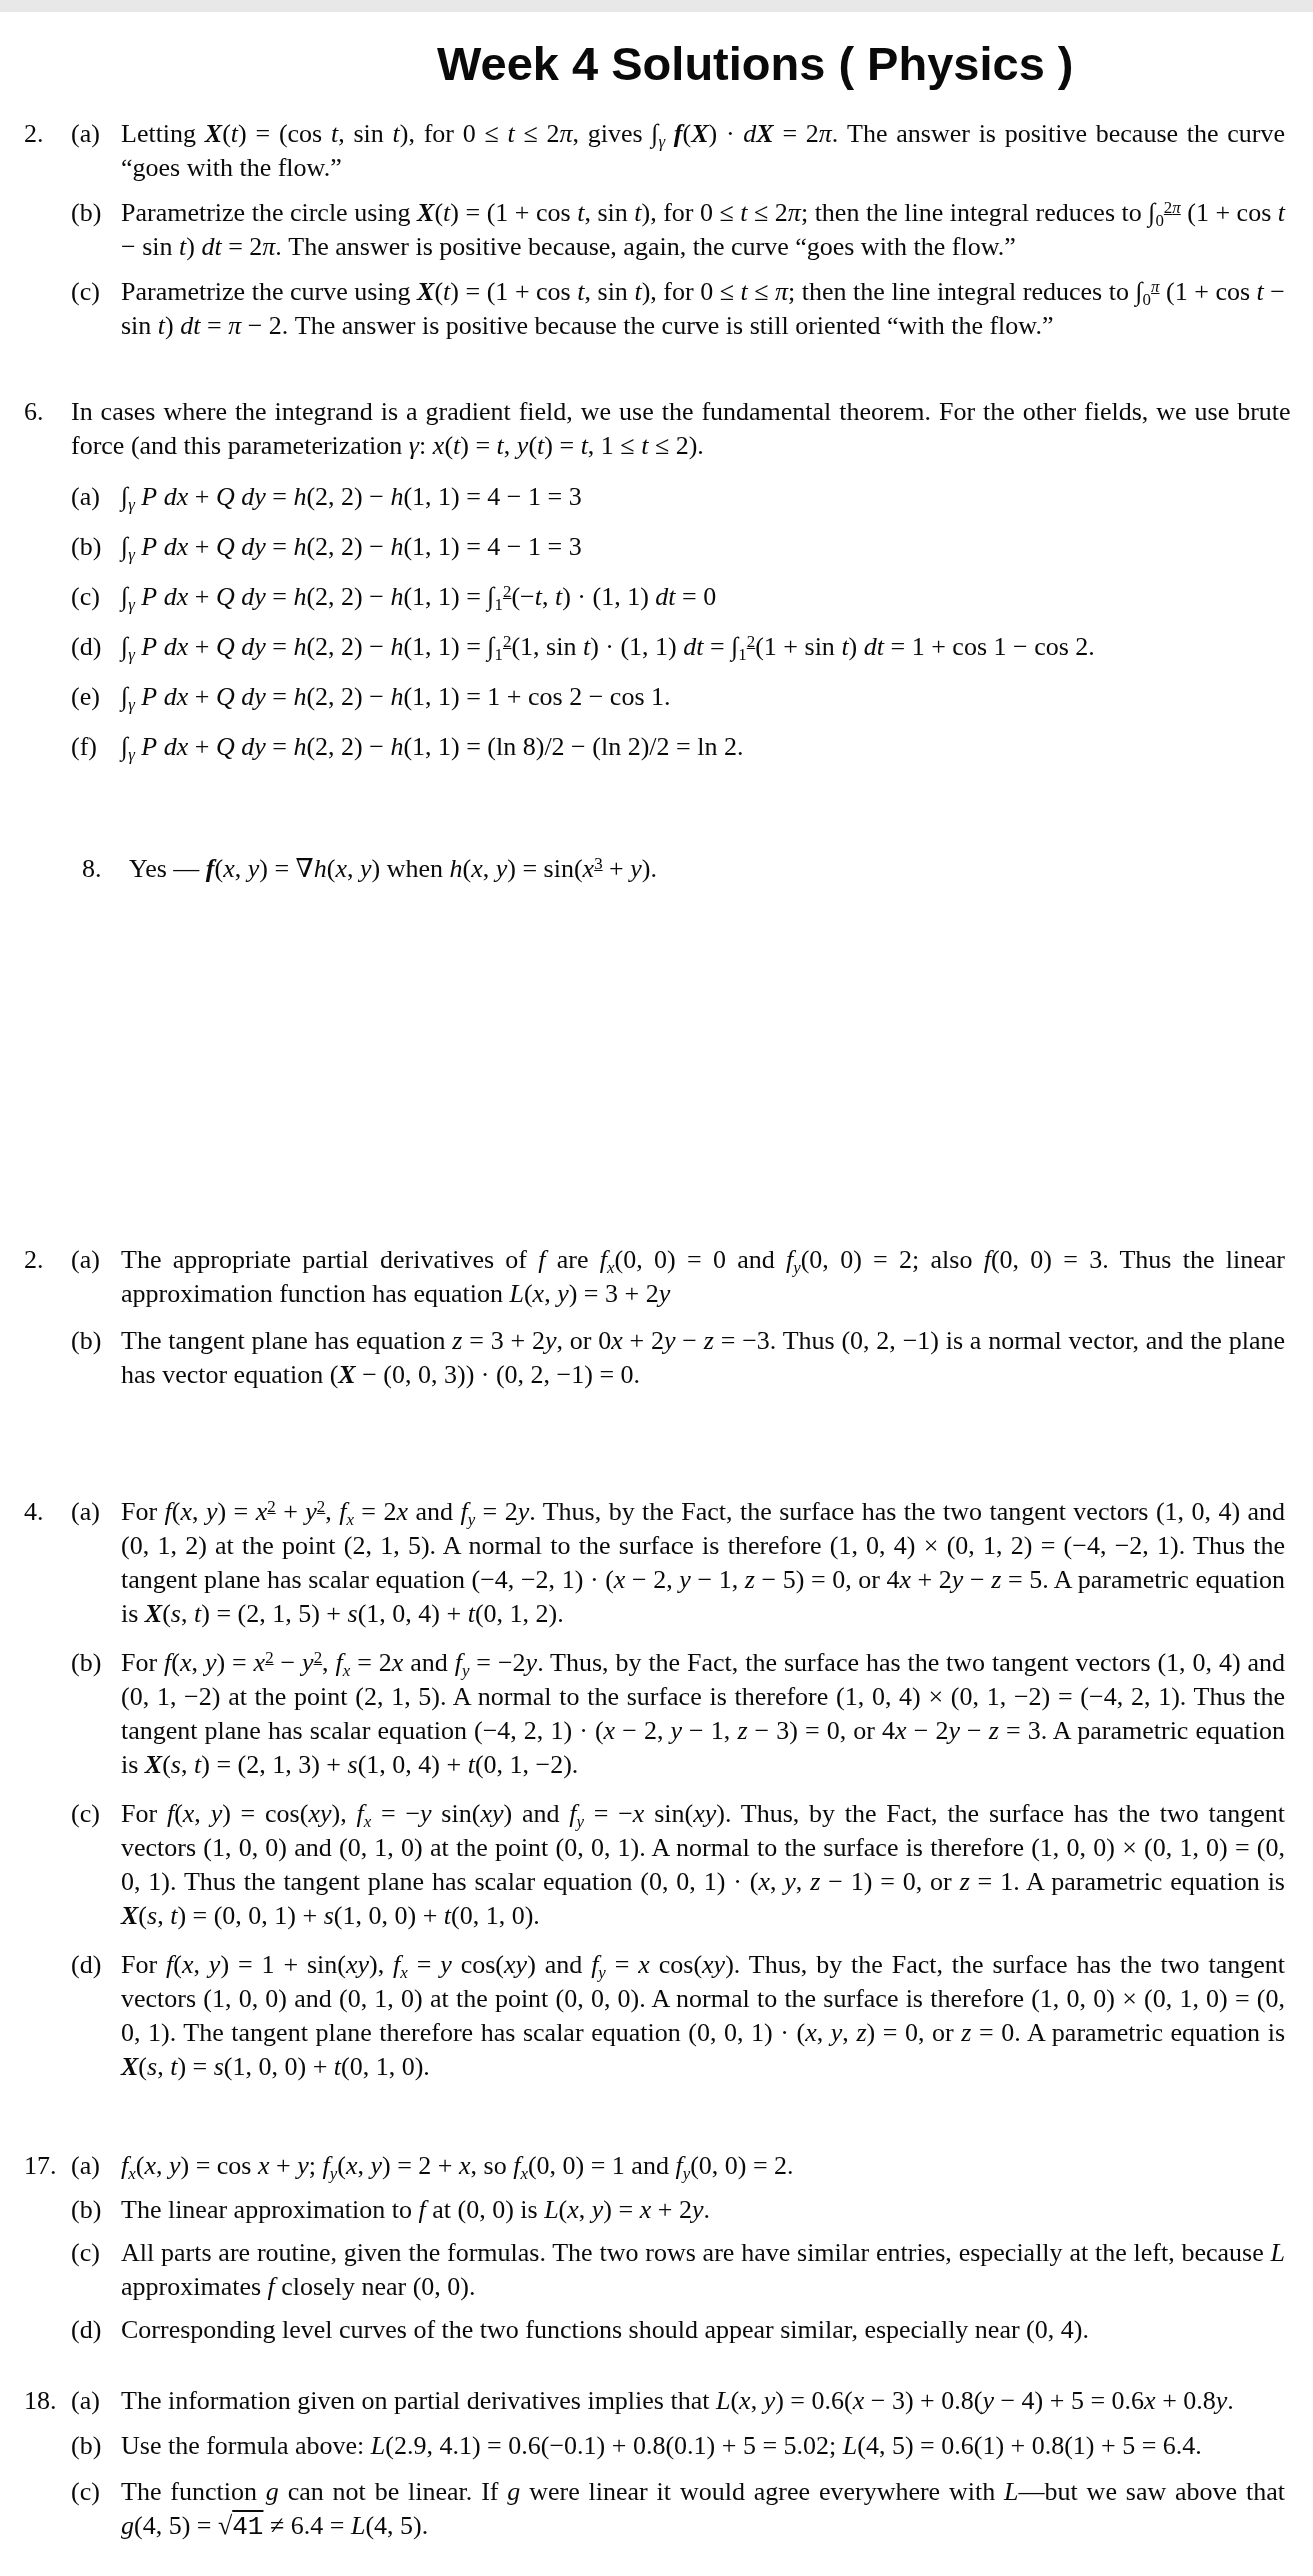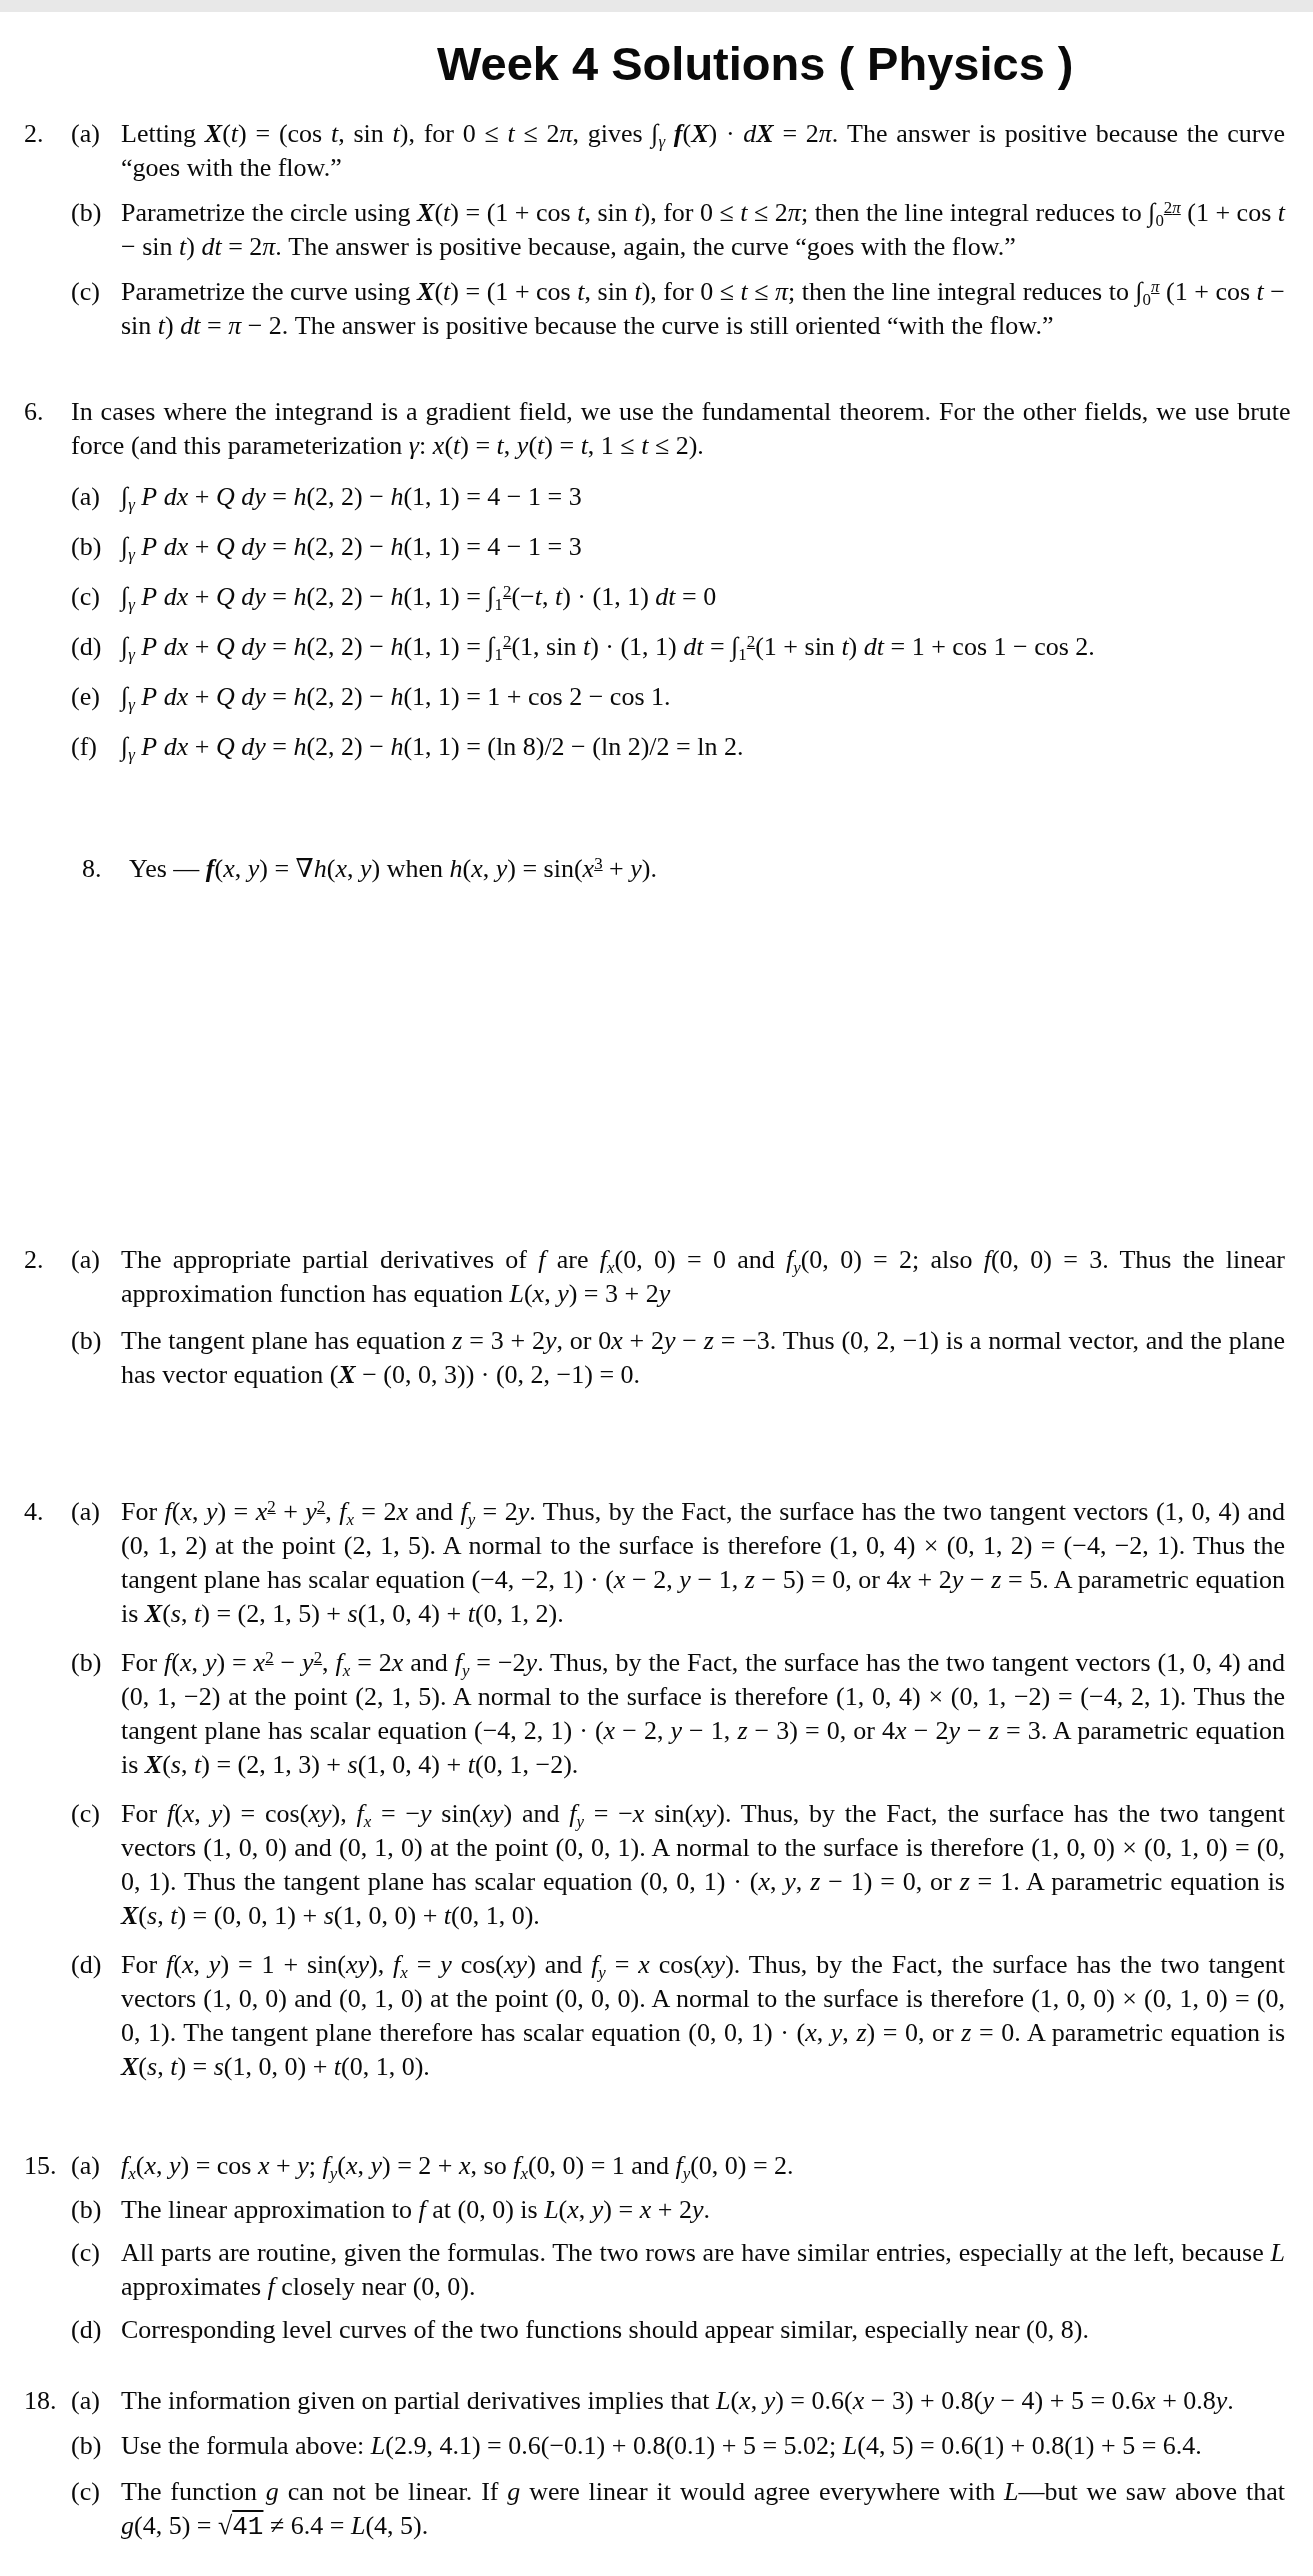--- a/index.html
+++ b/index.html
@@ -169,42 +169,42 @@
 
   <div class="part">
     <span class="plabel">(d)</span>
     <span class="ptext">For <span class="m-i">f</span>(<span class="m-i">x</span>, <span class="m-i">y</span>) = 1 + sin(<span class="m-i">xy</span>), <span class="m-i">f</span><span class="m-sub"><span class="m-i">x</span></span> = <span class="m-i">y</span> cos(<span class="m-i">xy</span>) and <span class="m-i">f</span><span class="m-sub"><span class="m-i">y</span></span> = <span class="m-i">x</span> cos(<span class="m-i">xy</span>). Thus, by the Fact, the surface has the two tangent vectors (1, 0, 0) and (0, 1, 0) at the point (0, 0, 0). A normal to the surface is therefore (1, 0, 0) × (0, 1, 0) = (0, 0, 1). The tangent plane therefore has scalar equation (0, 0, 1) · (<span class="m-i">x</span>, <span class="m-i">y</span>, <span class="m-i">z</span>) = 0, or <span class="m-i">z</span> = 0. A parametric equation is <span class="m-b">X</span>(<span class="m-i">s</span>, <span class="m-i">t</span>) = <span class="m-i">s</span>(1, 0, 0) + <span class="m-i">t</span>(0, 1, 0).</span>
   </div>
 </div>
     </div>
   </div>
 
   <div class="problem pb-5">
-    <span class="pnum">15.</span>
+    <span class="pnum">17.</span>
     <div class="pbody">
 
       <div class="parts">
   <div class="part">
     <span class="plabel">(a)</span>
     <span class="ptext"><span class="m-i">f</span><span class="m-sub"><span class="m-i">x</span></span>(<span class="m-i">x</span>, <span class="m-i">y</span>) = cos <span class="m-i">x</span> + <span class="m-i">y</span>; <span class="m-i">f</span><span class="m-sub"><span class="m-i">y</span></span>(<span class="m-i">x</span>, <span class="m-i">y</span>) = 2 + <span class="m-i">x</span>, so <span class="m-i">f</span><span class="m-sub"><span class="m-i">x</span></span>(0, 0) = 1 and <span class="m-i">f</span><span class="m-sub"><span class="m-i">y</span></span>(0, 0) = 2.</span>
   </div>
 
   <div class="part">
     <span class="plabel">(b)</span>
     <span class="ptext">The linear approximation to <span class="m-i">f</span> at (0, 0) is <span class="m-i">L</span>(<span class="m-i">x</span>, <span class="m-i">y</span>) = <span class="m-i">x</span> + 2<span class="m-i">y</span>.</span>
   </div>
 
   <div class="part">
     <span class="plabel">(c)</span>
     <span class="ptext">All parts are routine, given the formulas. The two rows are have similar entries, especially at the left, because <span class="m-i">L</span> approximates <span class="m-i">f</span> closely near (0, 0).</span>
   </div>
 
   <div class="part">
     <span class="plabel">(d)</span>
-    <span class="ptext">Corresponding level curves of the two functions should appear similar, especially near (0, 8).</span>
+    <span class="ptext">Corresponding level curves of the two functions should appear similar, especially near (0, 4).</span>
   </div>
 </div>
     </div>
   </div>
 
   <div class="problem pb-6">
     <span class="pnum">18.</span>
     <div class="pbody">
 
       <div class="parts">

